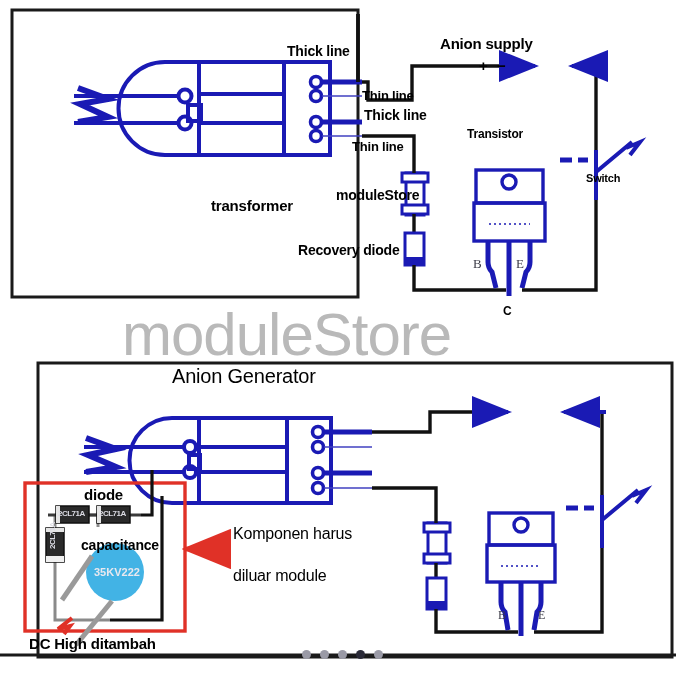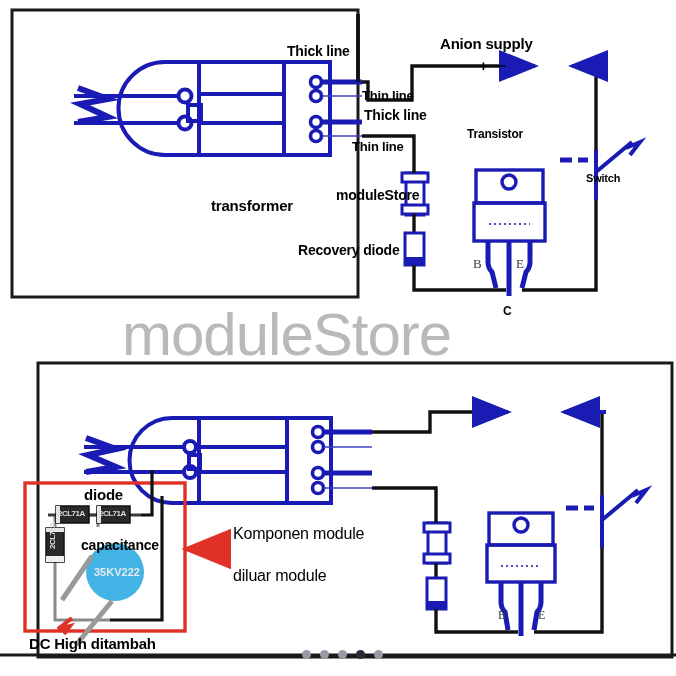--- a/index.html
+++ b/index.html
@@ -258,28 +258,29 @@
   <div class="lbl" style="left:467px;top:128px;font-size:12px;">Transistor</div>
 
   <div class="lbl" style="left:586px;top:173px;font-size:11px;">Switch</div>
 
   <div class="blk" style="left:473px;top:256px;font-size:13px;">B</div>
 
   <div class="blk" style="left:516px;top:256px;font-size:13px;">E</div>
 
   <div class="lbl" style="left:503px;top:305px;font-size:12px;">C</div>
 
+  <div class="lbl lbl-thin" style="left:172px;top:366px;font-size:20px;">Anion Generator</div>
 
   <div class="lbl" style="left:84px;top:487px;font-size:15px;">diode</div>
 
   <div class="lbl" style="left:81px;top:538px;font-size:14px;">capacitance</div>
 
   <div class="lbl" style="left:29px;top:636px;font-size:15px;">DC High ditambah</div>
 
-  <div class="lbl lbl-thin" style="left:233px;top:526px;font-size:16px;">Komponen module</div>
+  <div class="lbl lbl-thin" style="left:233px;top:526px;font-size:16px;">Komponen harus</div>
   <div class="lbl lbl-thin" style="left:233px;top:568px;font-size:16px;">diluar module</div>
 
   <div class="blk" style="left:498px;top:608px;font-size:12px;">B</div>
   <div class="blk" style="left:538px;top:608px;font-size:12px;">E</div>
 
   <div class="diodetext" style="left:58px;top:509px;font-size:8px;">2CL71A</div>
   <div class="diodetext" style="left:99px;top:509px;font-size:8px;">2CL71A</div>
   <div class="diodetext" style="left:48px;top:549px;font-size:8px;transform:rotate(-90deg);transform-origin:0 0;">2CL71A</div>
   <div class="chiptext" style="left:94px;top:566px;font-size:11px;">35KV222</div>
 

